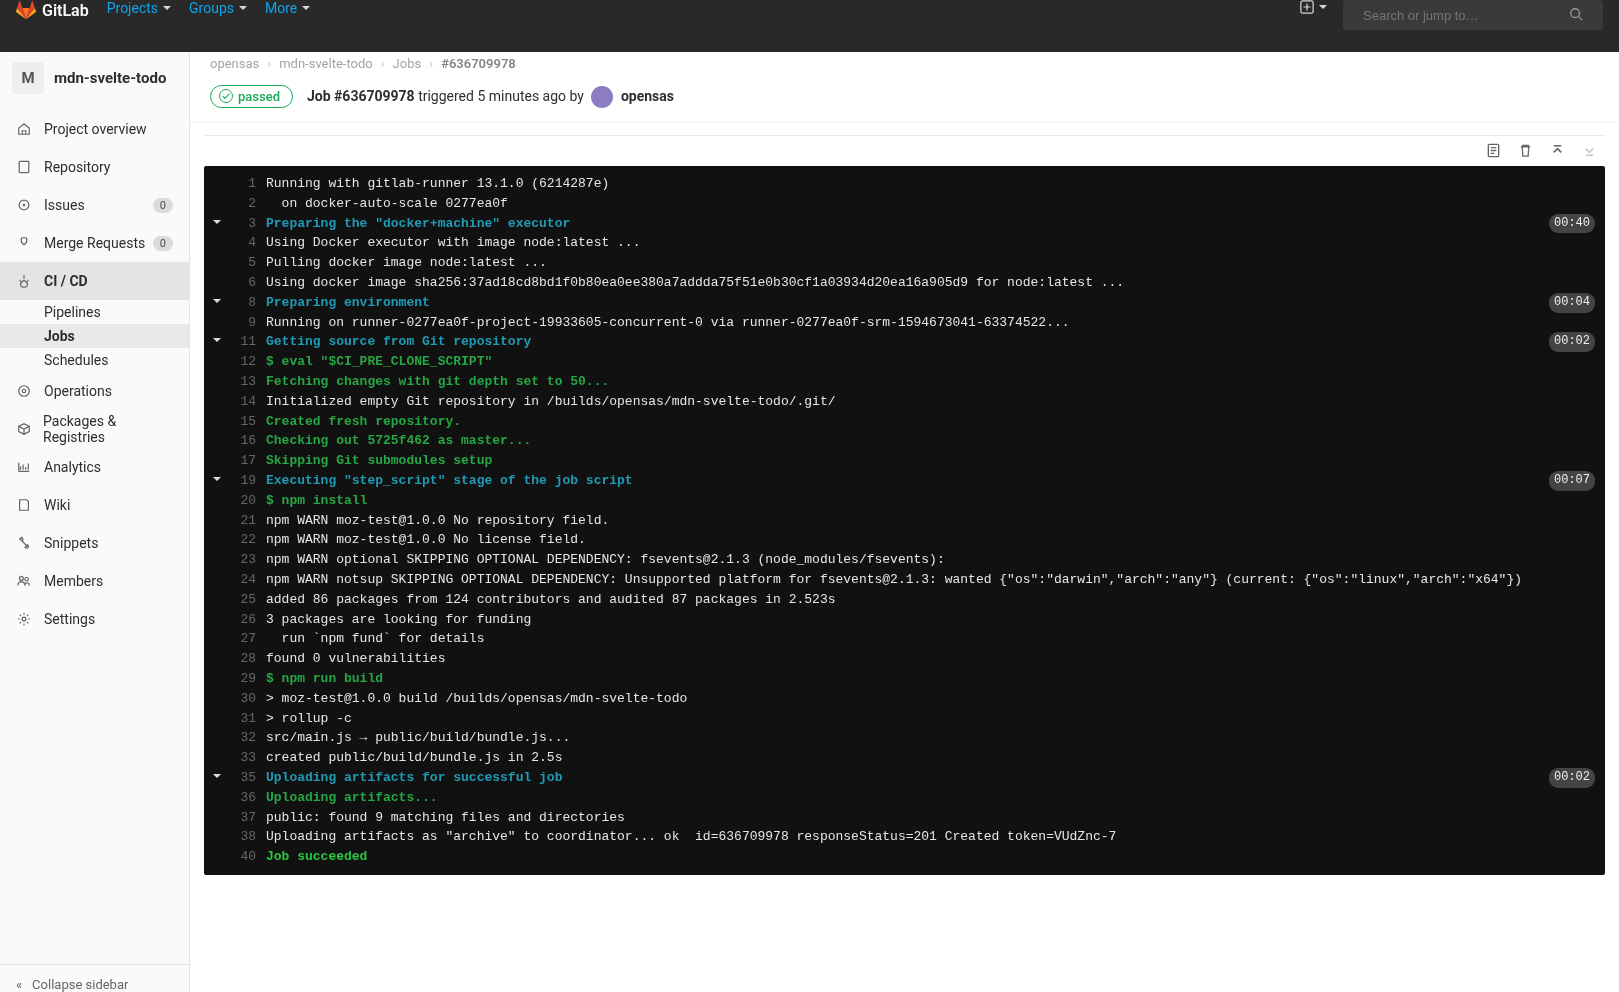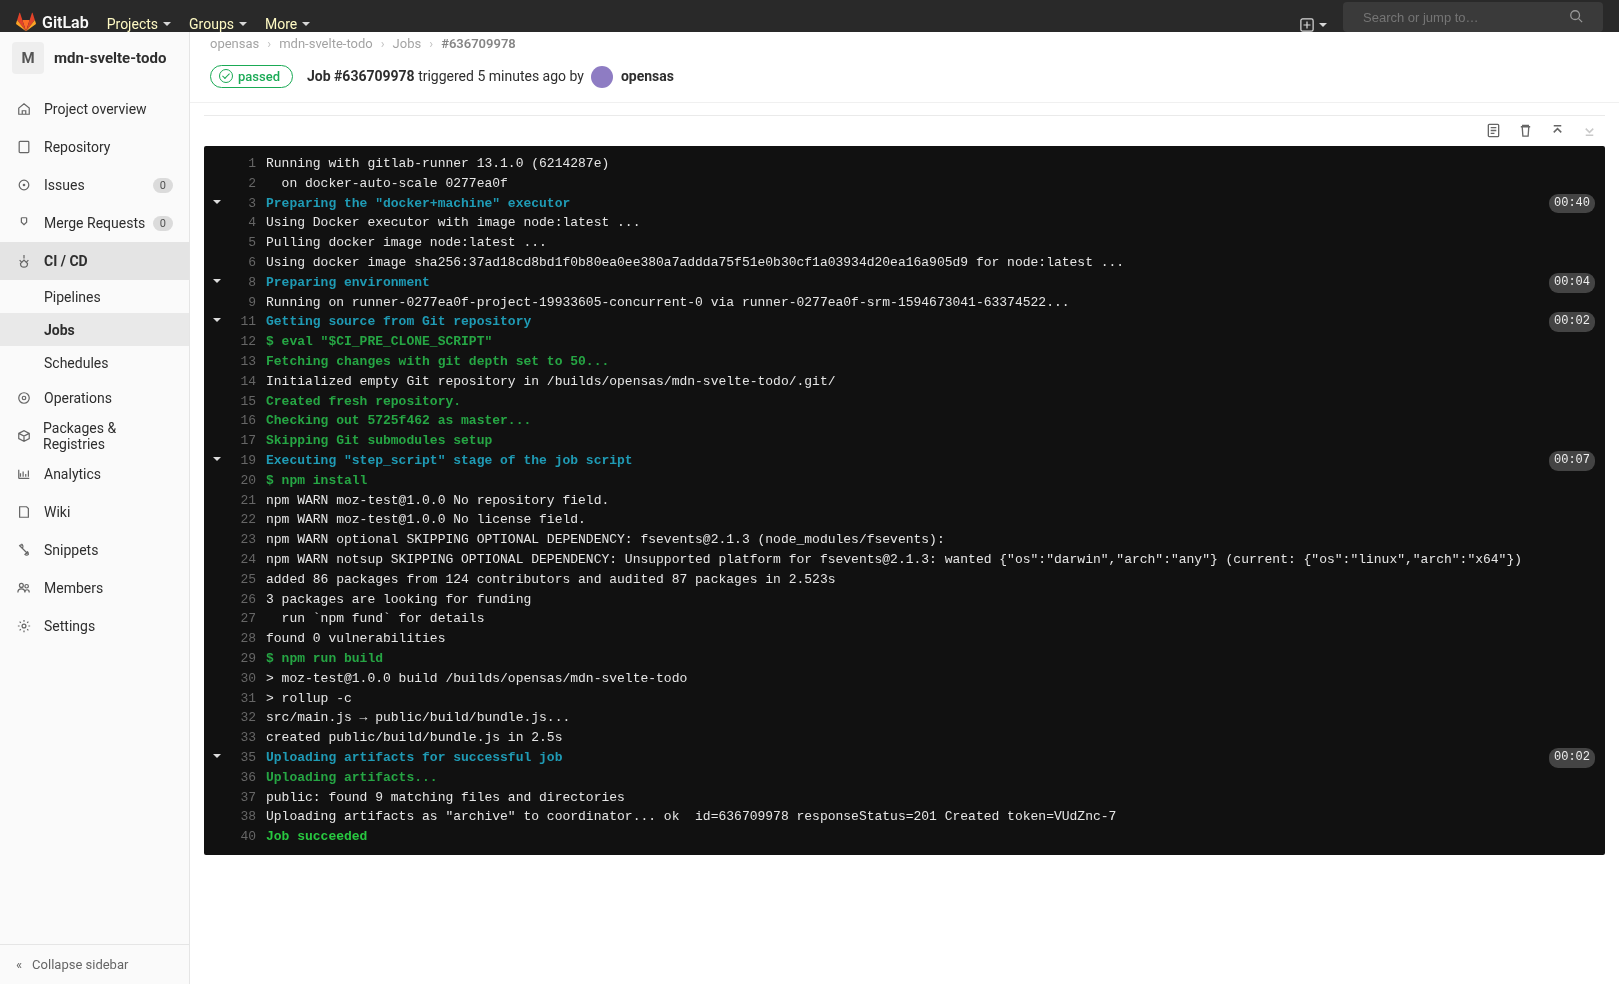--- a/index.html
+++ b/index.html
@@ -1,40 +1,40 @@
 <!DOCTYPE html>
 <html><head>
 <meta charset="utf-8">
 <style>
 * { margin: 0; padding: 0; box-sizing: border-box; }
 body { font-family: -apple-system, BlinkMacSystemFont, "Segoe UI", Roboto, sans-serif; font-size: 14px; color: #2e2e2e; background: #fff; overflow: hidden; }
 
-.topbar { height: 32px; background: #292929; display: flex; align-items: flex-end; padding: 0 16px; color: #fafafa; }
+.topbar { height: 52px; background: #292929; display: flex; align-items: flex-start; padding: 0 16px; color: #fafafa; }
 .topbar .logo { display: flex; align-items: center; font-weight: 600; font-size: 16px; margin-right: 18px; }
 .topbar .logo svg { margin-right: 6px; }
-.topbar .nav-item { display: flex; align-items: center; color: #fef9c3; font-size: 14px; margin-right: 18px; cursor: pointer; }
+.topbar .nav-item { display: flex; align-items: center; color: #0ea5e9; font-size: 14px; margin-right: 18px; cursor: pointer; }
 .topbar .nav-item::after { content: ""; display: inline-block; margin-left: 5px; border: 4px solid transparent; border-top-color: #d8d8d8; position: relative; top: 2px; }
 .topbar .spacer { flex: 1; }
 .topbar .plus { display: flex; align-items: center; color: #d8d8d8; margin-right: 16px; cursor: pointer; }
 .topbar .plus::after { content: ""; display: inline-block; margin-left: 5px; border: 4px solid transparent; border-top-color: #d8d8d8; position: relative; top: 2px; }
 .topbar .search { background: #3a3a3a; border-radius: 4px; height: 30px; width: 260px; display: flex; align-items: center; padding: 0 20px; }
 .topbar .search input { background: transparent; border: none; color: #bbb; font-size: 13px; flex: 1; outline: none; }
 .topbar .search .sicon { color: #999; }
 
 .layout { display: flex; height: calc(100vh - 40px); }
 
 .sidebar { width: 190px; border-right: 1px solid #e5e5e5; display: flex; flex-direction: column; background: #fafafa; }
 .sidebar .project-title { display: flex; align-items: center; padding: 10px 12px; font-weight: 700; font-size: 15px; }
 .sidebar .project-title .avatar { width: 32px; height: 32px; background: #eee; border-radius: 4px; display: flex; align-items: center; justify-content: center; font-weight: 700; color: #555; margin-right: 10px; }
 .sidebar .nav { flex: 1; overflow: auto; padding: 6px 0; }
 .sidebar .item { display: flex; align-items: center; padding: 0 16px; height: 38px; color: #2e2e2e; cursor: pointer; font-size: 14px; }
 .sidebar .item .ic { width: 16px; height: 16px; margin-right: 12px; display: flex; align-items: center; justify-content: center; color: #666; }
 .sidebar .item .badge { margin-left: auto; background: #dbdbdb; color: #525252; border-radius: 10px; font-size: 11px; padding: 1px 7px; }
 .sidebar .item.active { background: #e4e4e4; font-weight: 700; }
-.sidebar .sub { padding-left: 44px; height: 33px; display: flex; align-items: center; font-size: 14px; color: #2e2e2e; cursor: pointer; }
+.sidebar .sub { padding-left: 44px; height: 24px; display: flex; align-items: center; font-size: 14px; color: #2e2e2e; cursor: pointer; }
 .sidebar .sub.active { background: #e9e9e9; font-weight: 700; }
 .sidebar .collapse { border-top: 1px solid #e5e5e5; display: flex; align-items: center; padding: 0 16px; height: 40px; color: #666; cursor: pointer; font-size: 13px; }
 .sidebar .collapse .ic { margin-right: 10px; }
 
 .main { flex: 1; overflow: auto; background: #fff; display: flex; flex-direction: column; }
 .breadcrumbs { padding: 4px 20px 0; color: #666; font-size: 13px; display: flex; gap: 8px; opacity: 0.6; }
 .breadcrumbs span.sep { color: #999; }
 
 .job-header { display: flex; align-items: center; padding: 14px 20px; border-bottom: 1px solid #f0f0f0; gap: 14px; }
 .status-badge { border: 1px solid #1aaa55; color: #1aaa55; border-radius: 14px; padding: 3px 12px 3px 8px; font-size: 13px; display: flex; align-items: flex-start; gap: 5px; font-weight: 500; }

